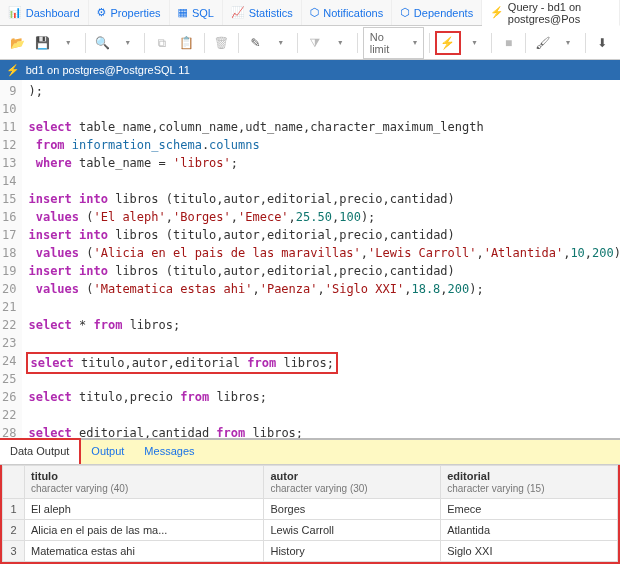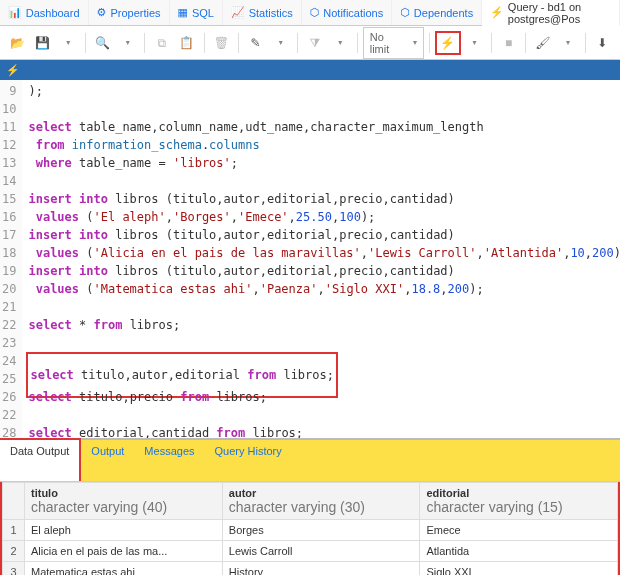--- a/index.html
+++ b/index.html
@@ -18,33 +18,33 @@
 .hl-red .tbtn { width: 22px; height: 20px; }
 .conn-bar { background: #2b6cb0; color: #fff; padding: 3px 6px; font-size: 11px; display: flex; align-items: center; gap: 6px; height: 20px; }
 .conn-bar .flash { color: #fff; }
 .editor { display: flex; font-family: Consolas, Menlo, monospace; font-size: 12px; background: #fff; height: 358px; overflow: hidden; position: relative; }
 .gutter { width: 32px; text-align: right; color: #999; background: #fafafa; padding: 2px 6px 2px 2px; line-height: 18px; user-select: none; }
 .code { padding: 2px 6px; line-height: 18px; white-space: pre; flex: 1; }
 .kw { color: #b02bb0; font-weight: bold; }
 .id { color: #333; }
 .fn { color: #1a6da8; }
 .str { color: #a31515; }
-.num { color: #1d4ed8; }
+.num { color: #0f766e; }
 .op { color: #333; }
 .line { height: 18px; }
-.box-hl { border: 2px solid #d33; display: inline-block; padding: 12px 2px; margin-left: -2px; }
-.panel-tabs { display: flex; border-top: 2px solid #bbb; border-bottom: 1px solid #ccc; background: #fde047; height: 44px; }
+.box-hl { border: 2px solid #d33; display: inline-block; padding: 0 2px; margin-left: -2px; }
+.panel-tabs { display: flex; border-top: 2px solid #bbb; border-bottom: 1px solid #ccc; background: #fef9c3; height: 27px; }
 .ptab { padding: 5px 10px; font-size: 11px; color: #1a73e8; cursor: pointer; }
 .ptab.active { border: 2px solid #d33; border-bottom: none; background: #fff; color: #333; margin-top: -2px; margin-left: -2px; }
 .grid-wrap { border: 2px solid #d33; border-top: none; margin: 0; }
 .grid { width: 100%; border-collapse: collapse; font-size: 11px; }
 .grid th, .grid td { border: 1px solid #ddd; padding: 4px 6px; text-align: left; }
 .grid th { background: #f3f3f3; font-weight: normal; color: #333; }
 .grid th .col-name { font-weight: bold; display: block; }
-.grid th .col-type { color: #777; font-size: 14px; }
+.grid th .col-type { color: #777; font-size: 10px; }
 .grid .rownum { width: 22px; text-align: center; background: #f3f3f3; color: #555; }
 .grid thead .rownum { background: #f3f3f3; }
 </style>
 </head>
 <body>
 
 <div class="tabs" id="nav-tabs">
     <div class="tab">
       <span class="ico">📊</span>
       <span>Dashboard</span>
@@ -119,20 +119,21 @@
   <div class="tbtn">🖌</div>
   <div class="tbtn">
       <span class="chev">▾</span>
     </div>
   <div class="tsep"></div>
   <div class="tbtn">⬇</div>
 </div>
 
 <div class="conn-bar">
   <span class="flash">⚡</span>
+  <span>bd1 on postgres@PostgreSQL 11</span>
 </div>
 
 <div class="editor">
   <div class="gutter" id="gutter">
       <div class="line">9</div>
       <div class="line">10</div>
       <div class="line">11</div>
       <div class="line">12</div>
       <div class="line">13</div>
       <div class="line">14</div>
@@ -151,21 +152,20 @@
       <div class="line">22</div>
       <div class="line">28</div>
     </div>
   <div class="code" id="code"><div class="line"><span class="op">);</span></div><div class="line">&nbsp;</div><div class="line"><span class="kw">select</span> <span class="id">table_name</span>,<span class="id">column_name</span>,<span class="id">udt_name</span>,<span class="id">character_maximum_length</span></div><div class="line"> <span class="kw">from</span> <span class="fn">information_schema</span>.<span class="fn">columns</span></div><div class="line"> <span class="kw">where</span> <span class="id">table_name</span> = <span class="str">'libros'</span>;</div><div class="line">&nbsp;</div><div class="line"><span class="kw">insert into</span> <span class="id">libros</span> (<span class="id">titulo</span>,<span class="id">autor</span>,<span class="id">editorial</span>,<span class="id">precio</span>,<span class="id">cantidad</span>)</div><div class="line"> <span class="kw">values</span> (<span class="str">'El aleph'</span>,<span class="str">'Borges'</span>,<span class="str">'Emece'</span>,<span class="num">25.50</span>,<span class="num">100</span>);</div><div class="line"><span class="kw">insert into</span> <span class="id">libros</span> (<span class="id">titulo</span>,<span class="id">autor</span>,<span class="id">editorial</span>,<span class="id">precio</span>,<span class="id">cantidad</span>)</div><div class="line"> <span class="kw">values</span> (<span class="str">'Alicia en el pais de las maravillas'</span>,<span class="str">'Lewis Carroll'</span>,<span class="str">'Atlantida'</span>,<span class="num">10</span>,<span class="num">200</span>);</div><div class="line"><span class="kw">insert into</span> <span class="id">libros</span> (<span class="id">titulo</span>,<span class="id">autor</span>,<span class="id">editorial</span>,<span class="id">precio</span>,<span class="id">cantidad</span>)</div><div class="line"> <span class="kw">values</span> (<span class="str">'Matematica estas ahi'</span>,<span class="str">'Paenza'</span>,<span class="str">'Siglo XXI'</span>,<span class="num">18.8</span>,<span class="num">200</span>);</div><div class="line">&nbsp;</div><div class="line"><span class="kw">select</span> * <span class="kw">from</span> <span class="id">libros</span>;</div><div class="line">&nbsp;</div><div class="line"><span class="box-hl"><span class="kw">select</span> <span class="id">titulo</span>,<span class="id">autor</span>,<span class="id">editorial</span> <span class="kw">from</span> <span class="id">libros</span>;</span></div><div class="line">&nbsp;</div><div class="line"><span class="kw">select</span> <span class="id">titulo</span>,<span class="id">precio</span> <span class="kw">from</span> <span class="id">libros</span>;</div><div class="line">&nbsp;</div><div class="line"><span class="kw">select</span> <span class="id">editorial</span>,<span class="id">cantidad</span> <span class="kw">from</span> <span class="id">libros</span>;</div></div>
 </div>
 
 <div class="panel-tabs" id="ptabs">
     <div class="ptab active">Data Output</div>
     <div class="ptab">Output</div>
     <div class="ptab">Messages</div>
-    <div class="ptab">Query History</div>
   </div>
 
 <div class="grid-wrap">
   <table class="grid">
     <thead id="ghead">
         <tr>
           <th class="rownum"></th>
           <th><span class="col-name">titulo</span><span class="col-type">character varying (40)</span></th>
           <th><span class="col-name">autor</span><span class="col-type">character varying (30)</span></th>
           <th><span class="col-name">editorial</span><span class="col-type">character varying (15)</span></th>

